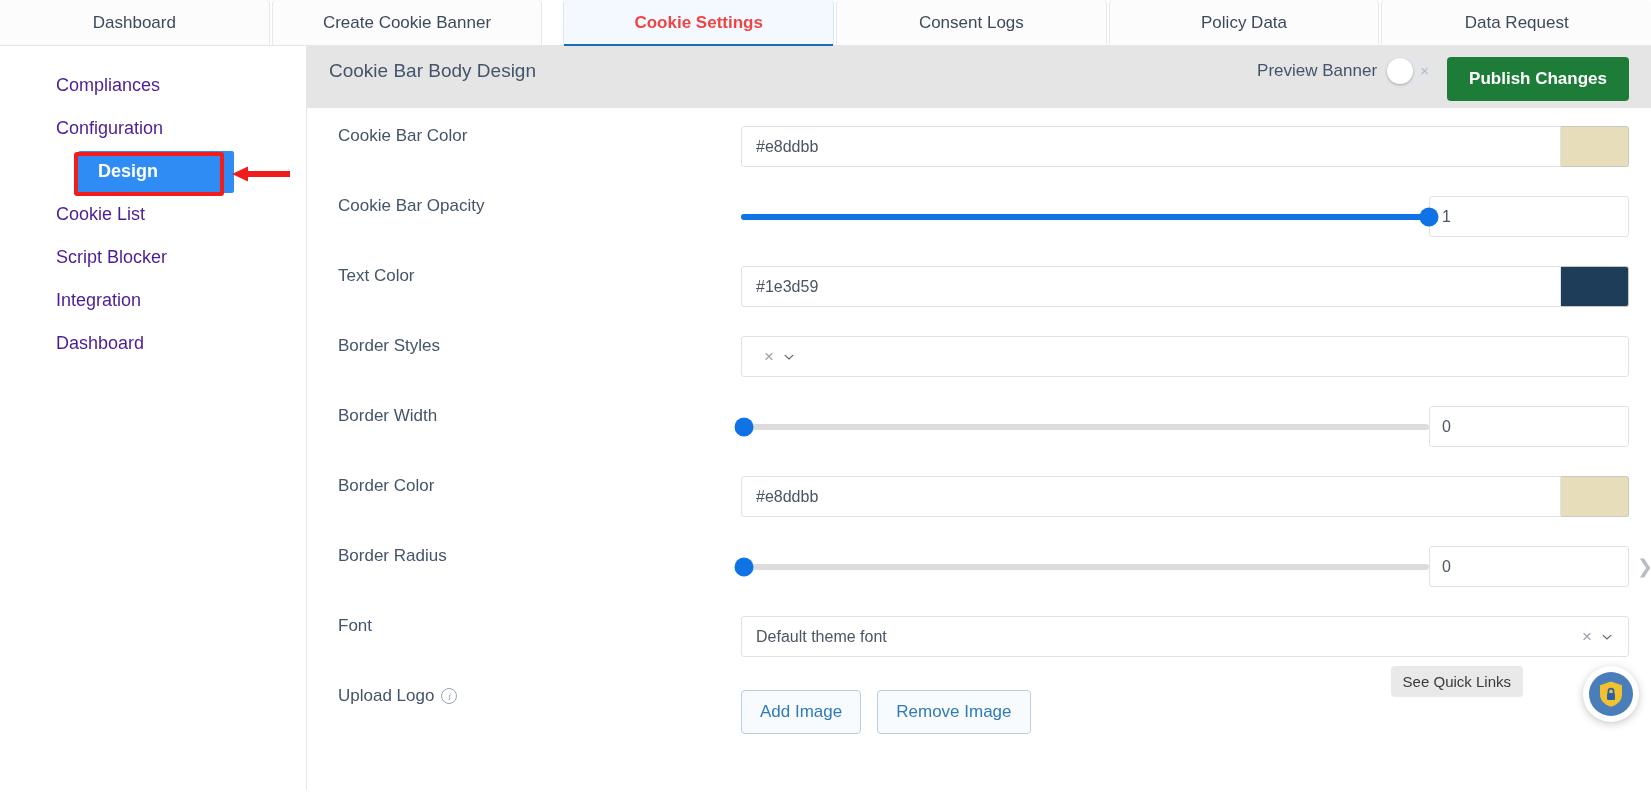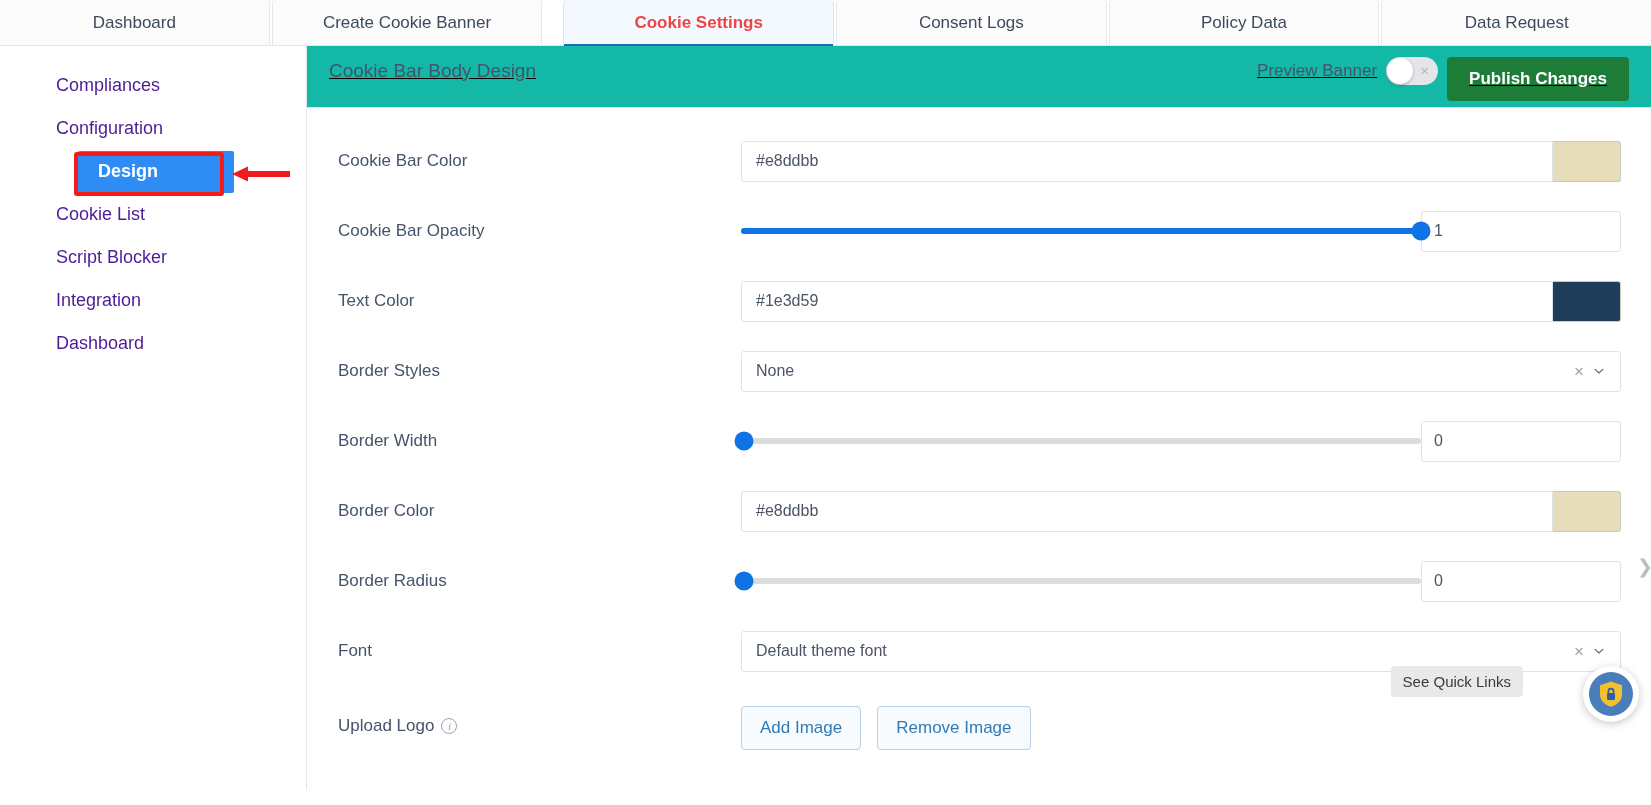--- a/index.html
+++ b/index.html
@@ -122,22 +122,21 @@
     position: relative;
     overflow: hidden;
   }
   .panel-head {
     height: 62px;
     flex: 0 0 62px;
     display: flex;
     align-items: center;
     padding: 0 22px 12px 22px;
     border-bottom: 1px solid #e3e6ea;
-    background: #14b8a6;
-    text-decoration: underline;
+    background: #e5e5e5;
   }
   .panel-title {
     font-size: 19px;
     color: #44546a;
   }
   .head-right {
     margin-left: auto;
     display: flex;
     align-items: center;
     gap: 9px;
@@ -186,23 +185,23 @@
   }
 
   
   .form {
     flex: 1 1 auto;
     overflow: hidden;
     padding-top: 18px;
   }
   .row {
     display: flex;
-    align-items: center;
+    align-items: flex-start;
     min-height: 70px;
-    padding: 0 30px 0 22px;
+    padding: 0 22px 0 22px;
   }
   .row-label {
     width: 412px;
     flex: 0 0 412px;
     font-size: 17px;
     color: #44546a;
     padding-left: 9px;
     display: flex;
     align-items: center;
     gap: 7px;
@@ -499,21 +498,20 @@
             <input type="text" value="#1e3d59" style="">
             <div class="swatch" id="sw-tc" style="background: rgb(30, 61, 89);"></div>
           </div>
         </div>
       </div>
 
       <div class="row">
         <div class="row-label">Border Styles</div>
         <div class="row-ctl">
           <div class="select-field">
-            <span class="select-value">None</span>
             <span class="sel-clear">×</span>
             <svg class="sel-caret" width="18" height="12" viewBox="0 0 18 12">
               <path d="M2 3 L9 9.5 L16 3" stroke="#5b6472" stroke-width="2.2" fill="none" stroke-linecap="round"></path>
             </svg>
           </div>
         </div>
       </div>
 
       <div class="row">
         <div class="row-label">Border Width</div>

